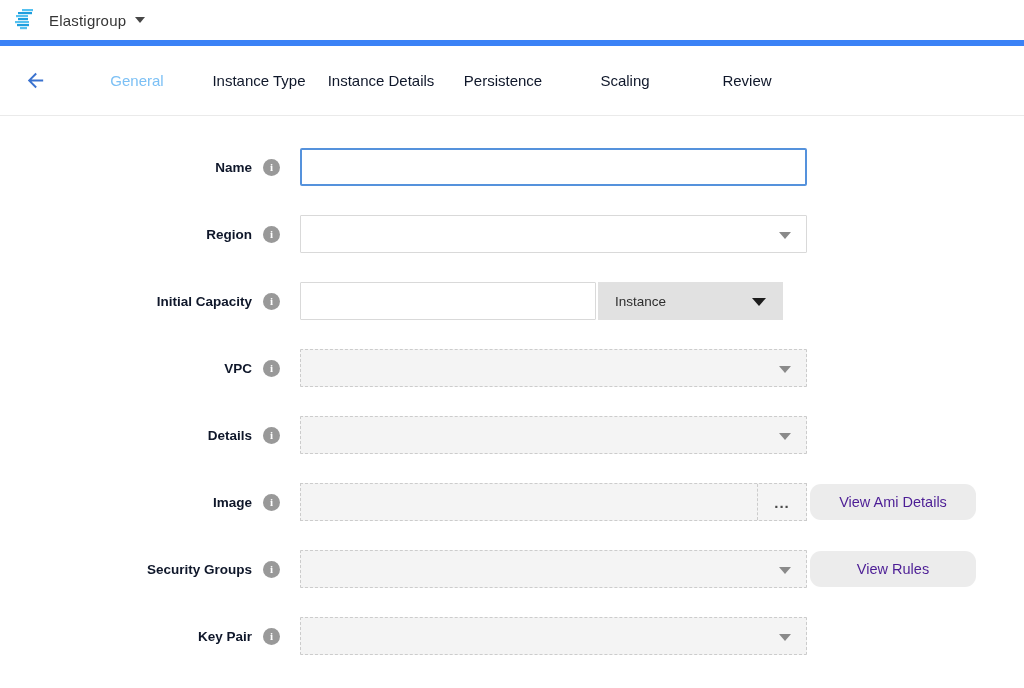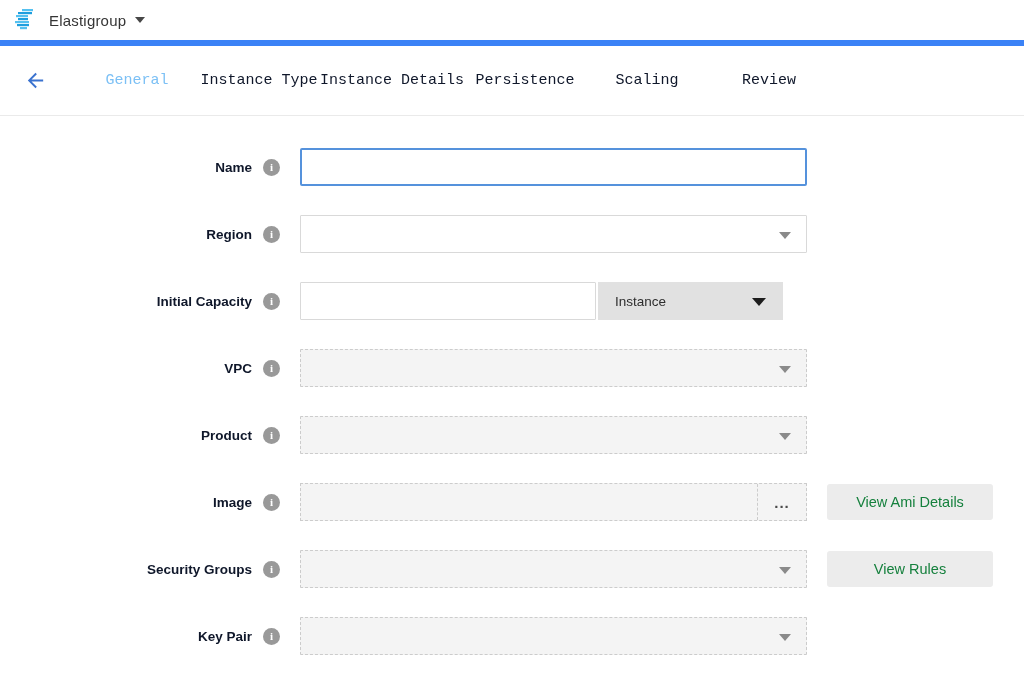--- a/index.html
+++ b/index.html
@@ -11,21 +11,21 @@
                 border-bottom:6px solid #3b82f6; }
   .logo { width:25px; height:22px; display:block; }
   .app-title { margin-left:11px; font-size:15px; color:#353535; letter-spacing:.2px; }
   .caret-down-sm { width:0; height:0; margin-left:9px;
                    border-left:5px solid transparent; border-right:5px solid transparent;
                    border-top:6px solid #474747; }
   .app-title-wrap { display:flex; align-items:center; cursor:pointer; }
 
   
   .tabbar { height:70px; display:flex; align-items:center; padding-left:22px;
-            border-bottom:1px solid #eaeaea;font-family:Liberation Mono, monospace; }
+            border-bottom:1px solid #eaeaea; }
   .back-btn { width:26px; height:26px; display:flex; align-items:center; justify-content:center;
               cursor:pointer; flex:none; }
   .tabs { display:flex; margin-left:28px; }
   .tab { min-width:122px; text-align:center; font-size:15px; color:#0f172a;
          cursor:pointer; padding:6px 0; white-space:nowrap; }
   .tab.active { color:#7cc0f5; }
 
   
   .form { padding-top:32px; }
   .row { display:flex; align-items:center; margin-bottom:29px; height:38px; }
@@ -59,22 +59,22 @@
                  border-left:7px solid transparent; border-right:7px solid transparent;
                  border-top:8px solid #1d1d1d; }
 
   
   .image-input { position:relative; width:507px; height:38px; }
   .browse-seg { position:absolute; right:0; top:0; width:49px; height:36px;
                 border-left:1px dashed #cccccc; display:flex; align-items:center;
                 justify-content:center; font-size:15px; font-weight:bold; color:#4a4a4a;
                 letter-spacing:1px; cursor:pointer; }
 
-  .side-btn { margin-left:20px; width:166px; height:36px; background:#ececec;
-              border:none; border-radius:3px; font-size:14.5px; color:#15803d;
+  .side-btn { margin-left:3px; width:166px; height:36px; background:#ececec;
+              border:none; border-radius:11px; font-size:14.5px; color:#4c1d95;
               font-family:"Liberation Sans", sans-serif; cursor:pointer; }
 </style>
 </head>
 <body>
 
 <div class="app-header">
   <span class="app-title-wrap">
     <svg class="logo" viewBox="0 0 25 22">
       <rect x="9" y="0" width="11" height="2.2" fill="#55c1f0"></rect>
       <rect x="5" y="3" width="14" height="2.2" fill="#1e9ede"></rect>
@@ -150,21 +150,21 @@
     </div>
     <div class="field-area">
       <div class="select full disabled">
         <span class="sel-caret"></span>
       </div>
     </div>
   </div>
 
   <div class="row">
     <div class="label-wrap">
-      <span class="field-label">Product</span>
+      <span class="field-label">Details</span>
       <span class="info-icon">i</span>
     </div>
     <div class="field-area">
       <div class="select full disabled">
         <span class="sel-caret"></span>
       </div>
     </div>
   </div>
 
   <div class="row">

